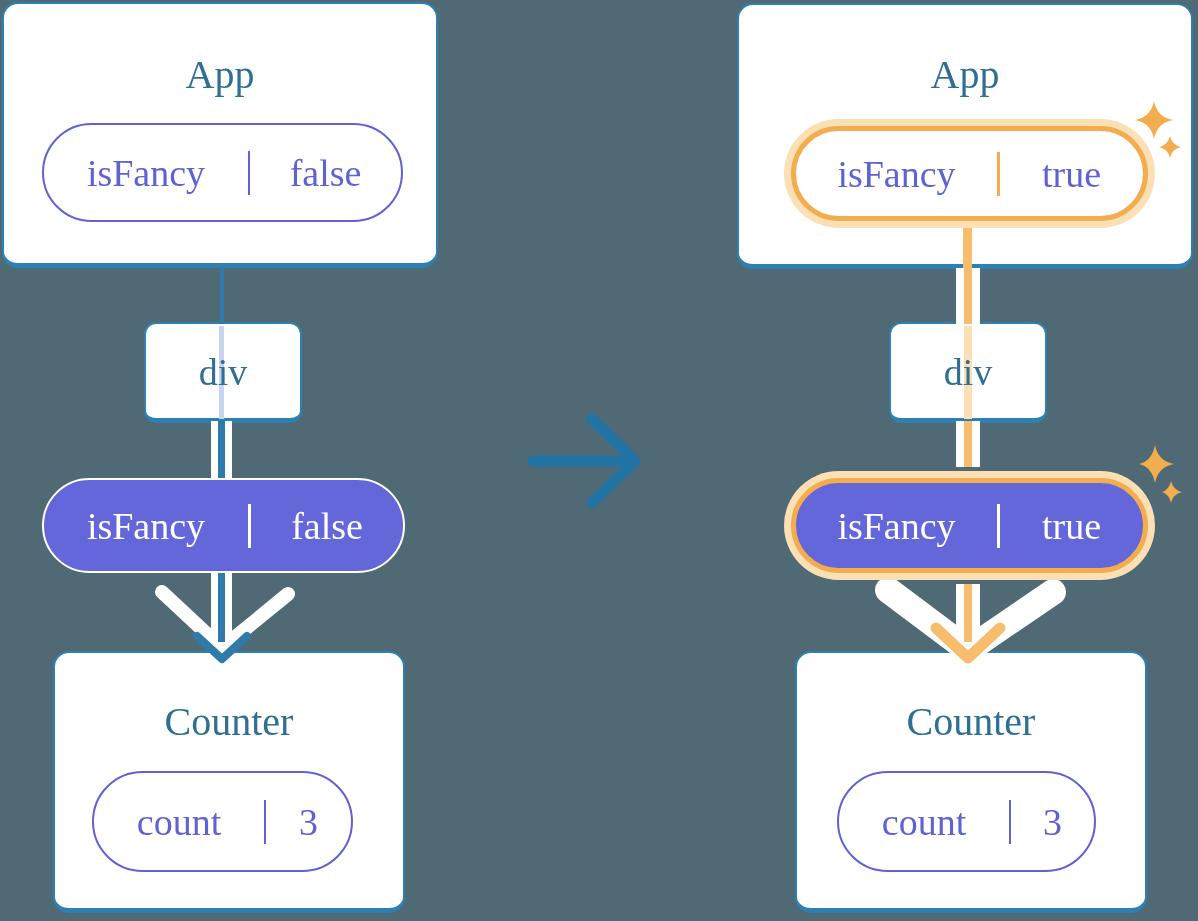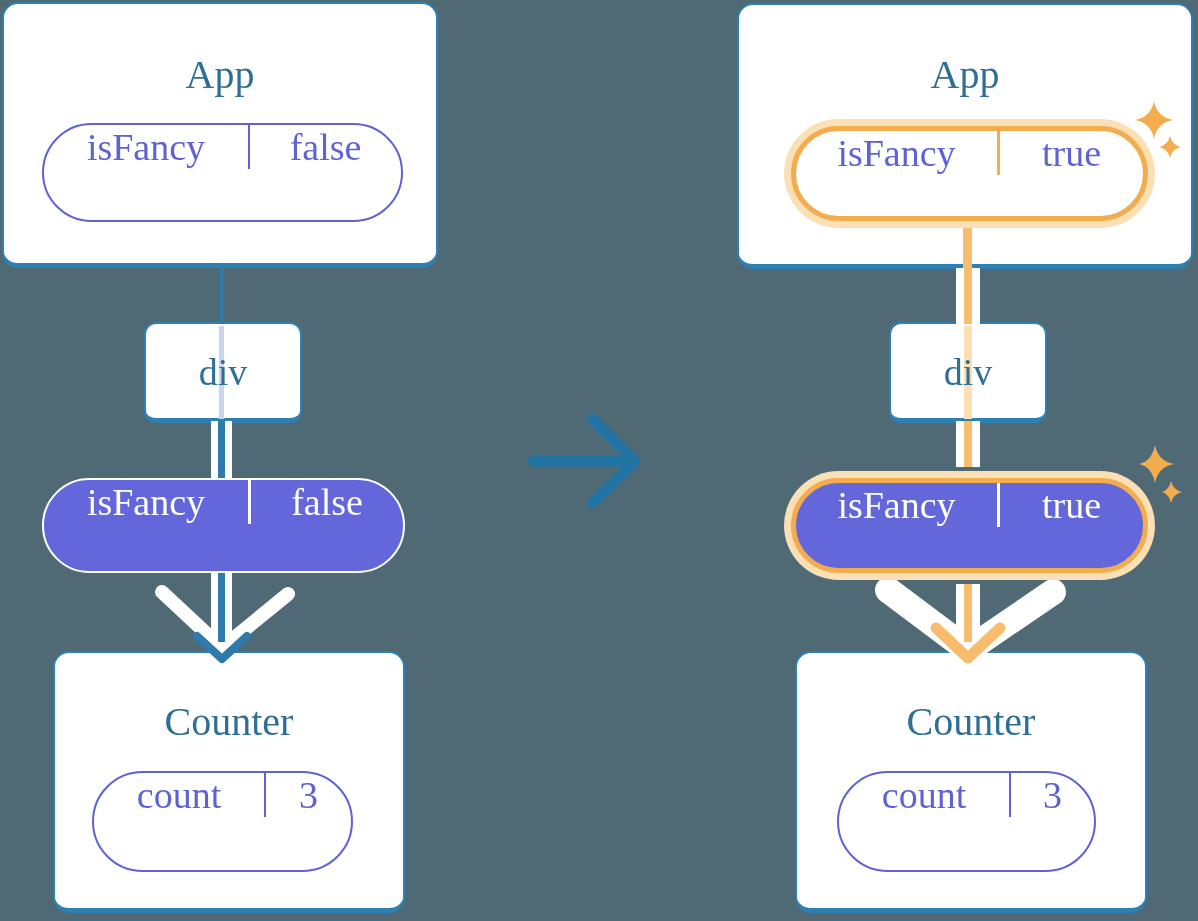--- a/index.html
+++ b/index.html
@@ -25,21 +25,21 @@
   .title{
     color:var(--titleText);
     font-size:40px;font-weight:500;
     text-align:center;line-height:50px;
     z-index:5;
   }
   .divlabel{font-size:38px;line-height:52px;}
 
   
   .pill{
-    display:flex;align-items:flex-start;
+    display:flex;align-items:center;
     border-radius:60px;
     z-index:5;
   }
   .pill .cell{
     display:flex;align-items:center;justify-content:center;
     font-size:38px;font-weight:500;
   }
   .pill .cell.grow{flex:1;}
   .pill-outline{
     background:var(--white);

